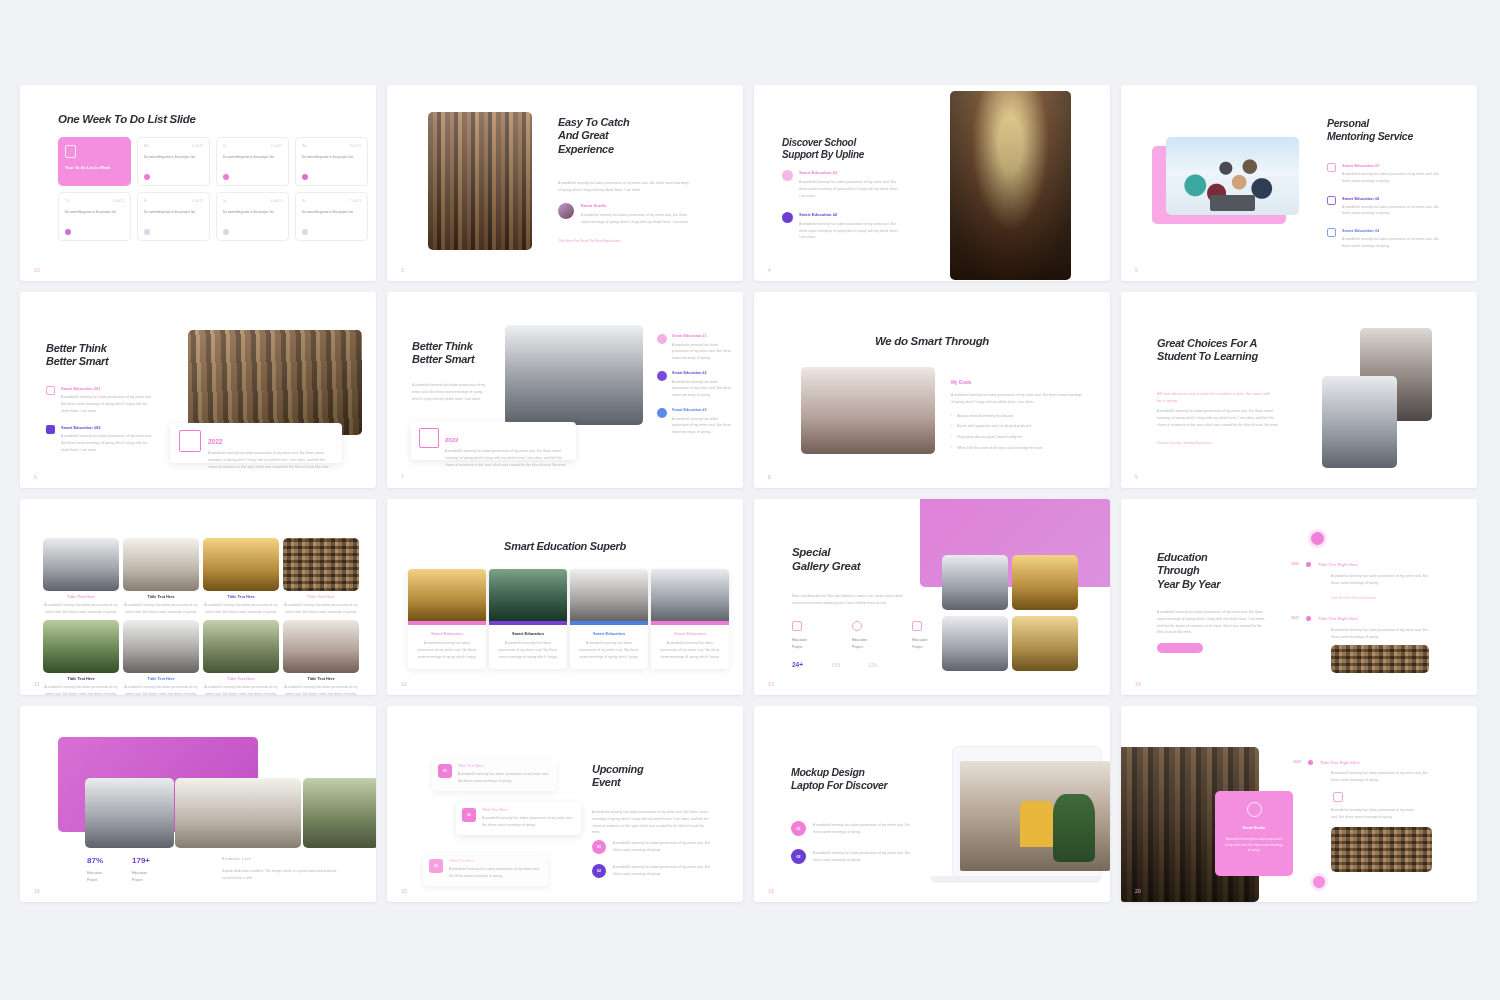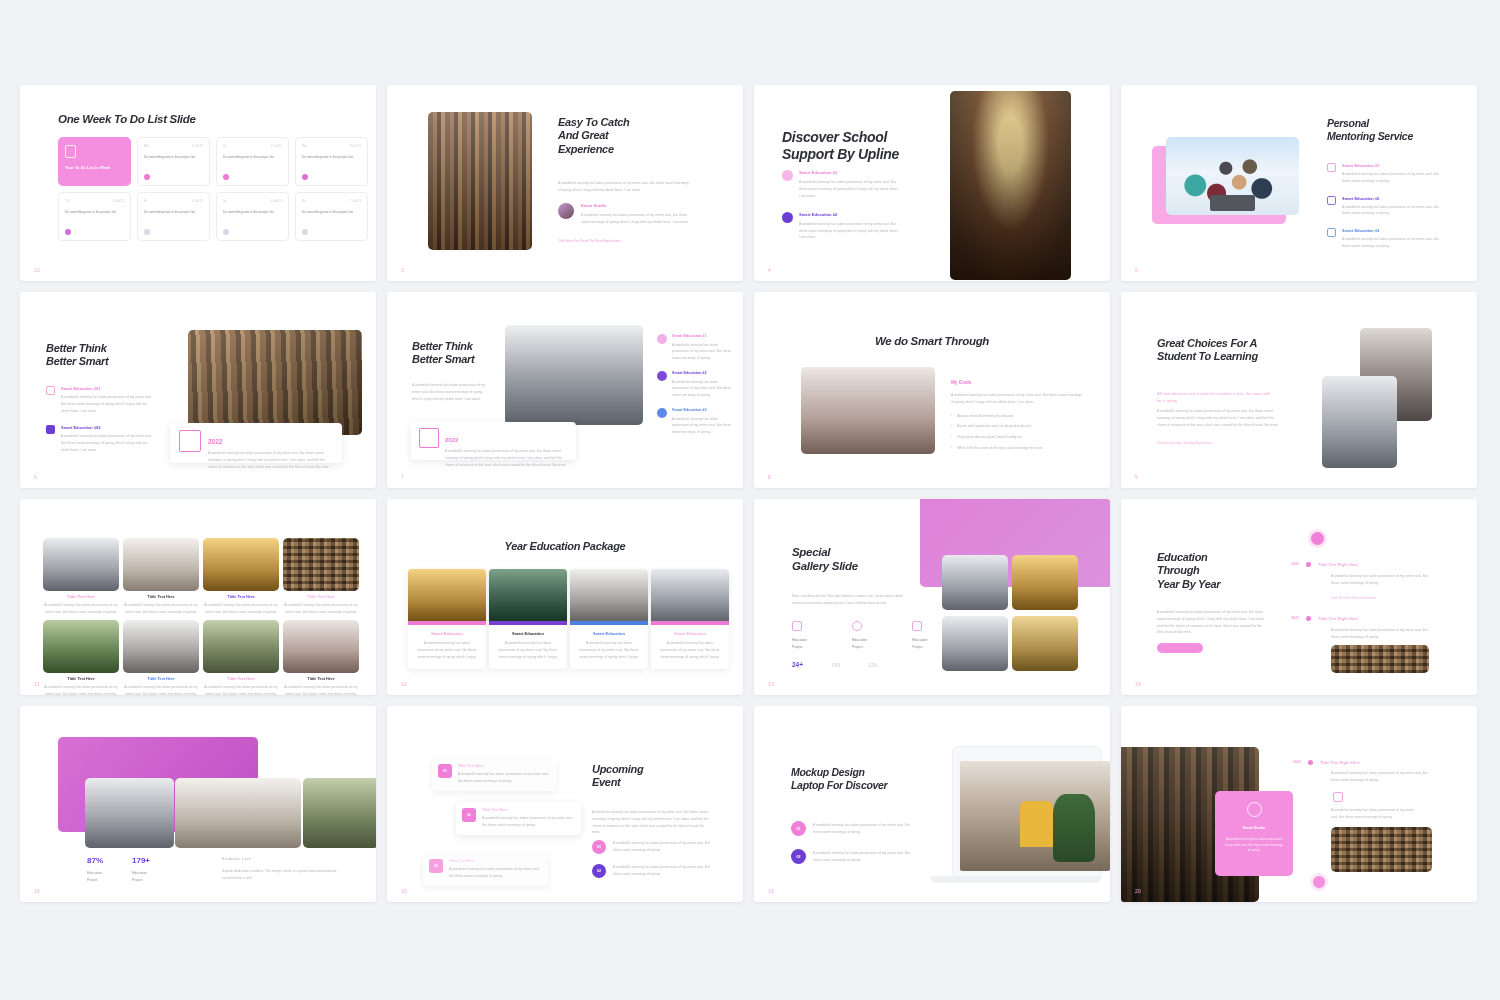--- a/index.html
+++ b/index.html
@@ -201,21 +201,21 @@
       <div>
         <div class="sub pink" style="font-size:4.2px;margin-bottom:3px">Kania Studio</div>
         <div class="lorem" style="width:108px">A wonderful serenity has taken possession of my entire soul, like these sweet mornings of spring which I enjoy with my whole heart. I am alone.</div>
       </div>
     </div>
     <div class="lorem pink" style="position:absolute;left:171px;top:153px;font-size:3.3px;color:#f0a0d6">Click Here For Read The More Explanation</div>
     <div class="pageno">3</div>
   </div>
 
   <div class="slide">
-    <div class="h1" style="position:absolute;left:28px;top:44px;font-size:14px;white-space:pre-line">Discover School
+    <div class="h1" style="position:absolute;left:28px;top:52px;font-size:10px;white-space:pre-line">Discover School
 Support By Upline</div>
     <div style="position:absolute;left:28px;top:85px;width:118px">
       <div style="display:flex;gap:6px;margin-bottom:12px">
         <div style="width:11px;height:11px;border-radius:50%;background:#f3a8e4;flex:none;opacity:.85"></div>
         <div>
           <div class="sub pink" style="font-size:4.1px;margin-bottom:3px">Smart Education #1</div>
           <div class="lorem">A wonderful serenity has taken possession of my entire soul, like these sweet mornings of spring which I enjoy with my whole heart. I am alone.</div>
         </div>
       </div>
       <div style="display:flex;gap:6px">
@@ -415,21 +415,21 @@
       <div>
         <div class="photo ph-study" style="width:76px;height:53px"></div>
         <div class="sub" style="font-size:3.8px;text-align:center;margin-top:4px;color:#3a3340">Tittle Text Here</div>
         <div class="lorem" style="text-align:center;margin-top:1px">A wonderful serenity has taken possession of my entire soul, like these sweet mornings of spring.</div>
       </div>
     </div>
     <div class="pageno">11</div>
   </div>
 
   <div class="slide">
-    <div class="h1" style="position:absolute;left:0;right:0;top:41px;text-align:center;font-size:11px">Year Education Package</div>
+    <div class="h1" style="position:absolute;left:0;right:0;top:41px;text-align:center;font-size:11px">Smart Education Superb</div>
     <div style="position:absolute;left:21px;top:70px;display:grid;grid-template-columns:repeat(4,78px);gap:0 3px">
       <div style="background:#fff;border-radius:4px;box-shadow:0 2px 6px rgba(80,70,90,.10);overflow:hidden">
         <div class="photo ph-lect" style="width:100%;height:52px;border-radius:0"></div>
         <div style="height:4px;background:#ee7ad4"></div>
         <div style="padding:6px 7px 9px">
           <div class="sub pink" style="font-size:4px;text-align:center;margin-bottom:3px;color:#f0a0db">Smart Education</div>
           <div class="lorem" style="text-align:center">A wonderful serenity has taken possession of my entire soul, like these sweet mornings of spring which I enjoy.</div>
         </div>
       </div>
       <div style="background:#fff;border-radius:4px;box-shadow:0 2px 6px rgba(80,70,90,.10);overflow:hidden">
@@ -456,21 +456,21 @@
           <div class="lorem" style="text-align:center">A wonderful serenity has taken possession of my entire soul, like these sweet mornings of spring which I enjoy.</div>
         </div>
       </div>
     </div>
     <div class="pageno">12</div>
   </div>
 
   <div class="slide">
     <div style="position:absolute;left:166px;top:0;width:190px;height:88px;background:linear-gradient(135deg,rgba(214,94,206,.78),rgba(196,79,200,.62));border-bottom-left-radius:5px"></div>
     <div class="h1" style="position:absolute;left:38px;top:46px;font-size:11.5px;white-space:pre-line">Special
-Gallery Slide</div>
+Gallery Great</div>
     <div class="lorem" style="position:absolute;left:38px;top:94px;width:114px">Nunc sed diam dictum. Nec eget lobortis a mauris nisi. Lorem ipsum dolor sit amet consectetur adipiscing elit. Cras a finibus rhoncus sed.</div>
     <div style="position:absolute;left:38px;top:122px;display:flex;gap:45px">
       <div>
         <div style="width:10px;height:10px;border-radius:2px;border:1.2px solid #f0a3df;margin-bottom:6px"></div>
         <div class="lorem" style="color:#8e8792">Education</div>
         <div class="lorem" style="color:#8e8792">Project</div>
       </div>
       <div>
         <div style="width:10px;height:10px;border-radius:50%;border:1.2px solid #f0a3df;margin-bottom:6px"></div>
         <div class="lorem" style="color:#8e8792">Education</div>

